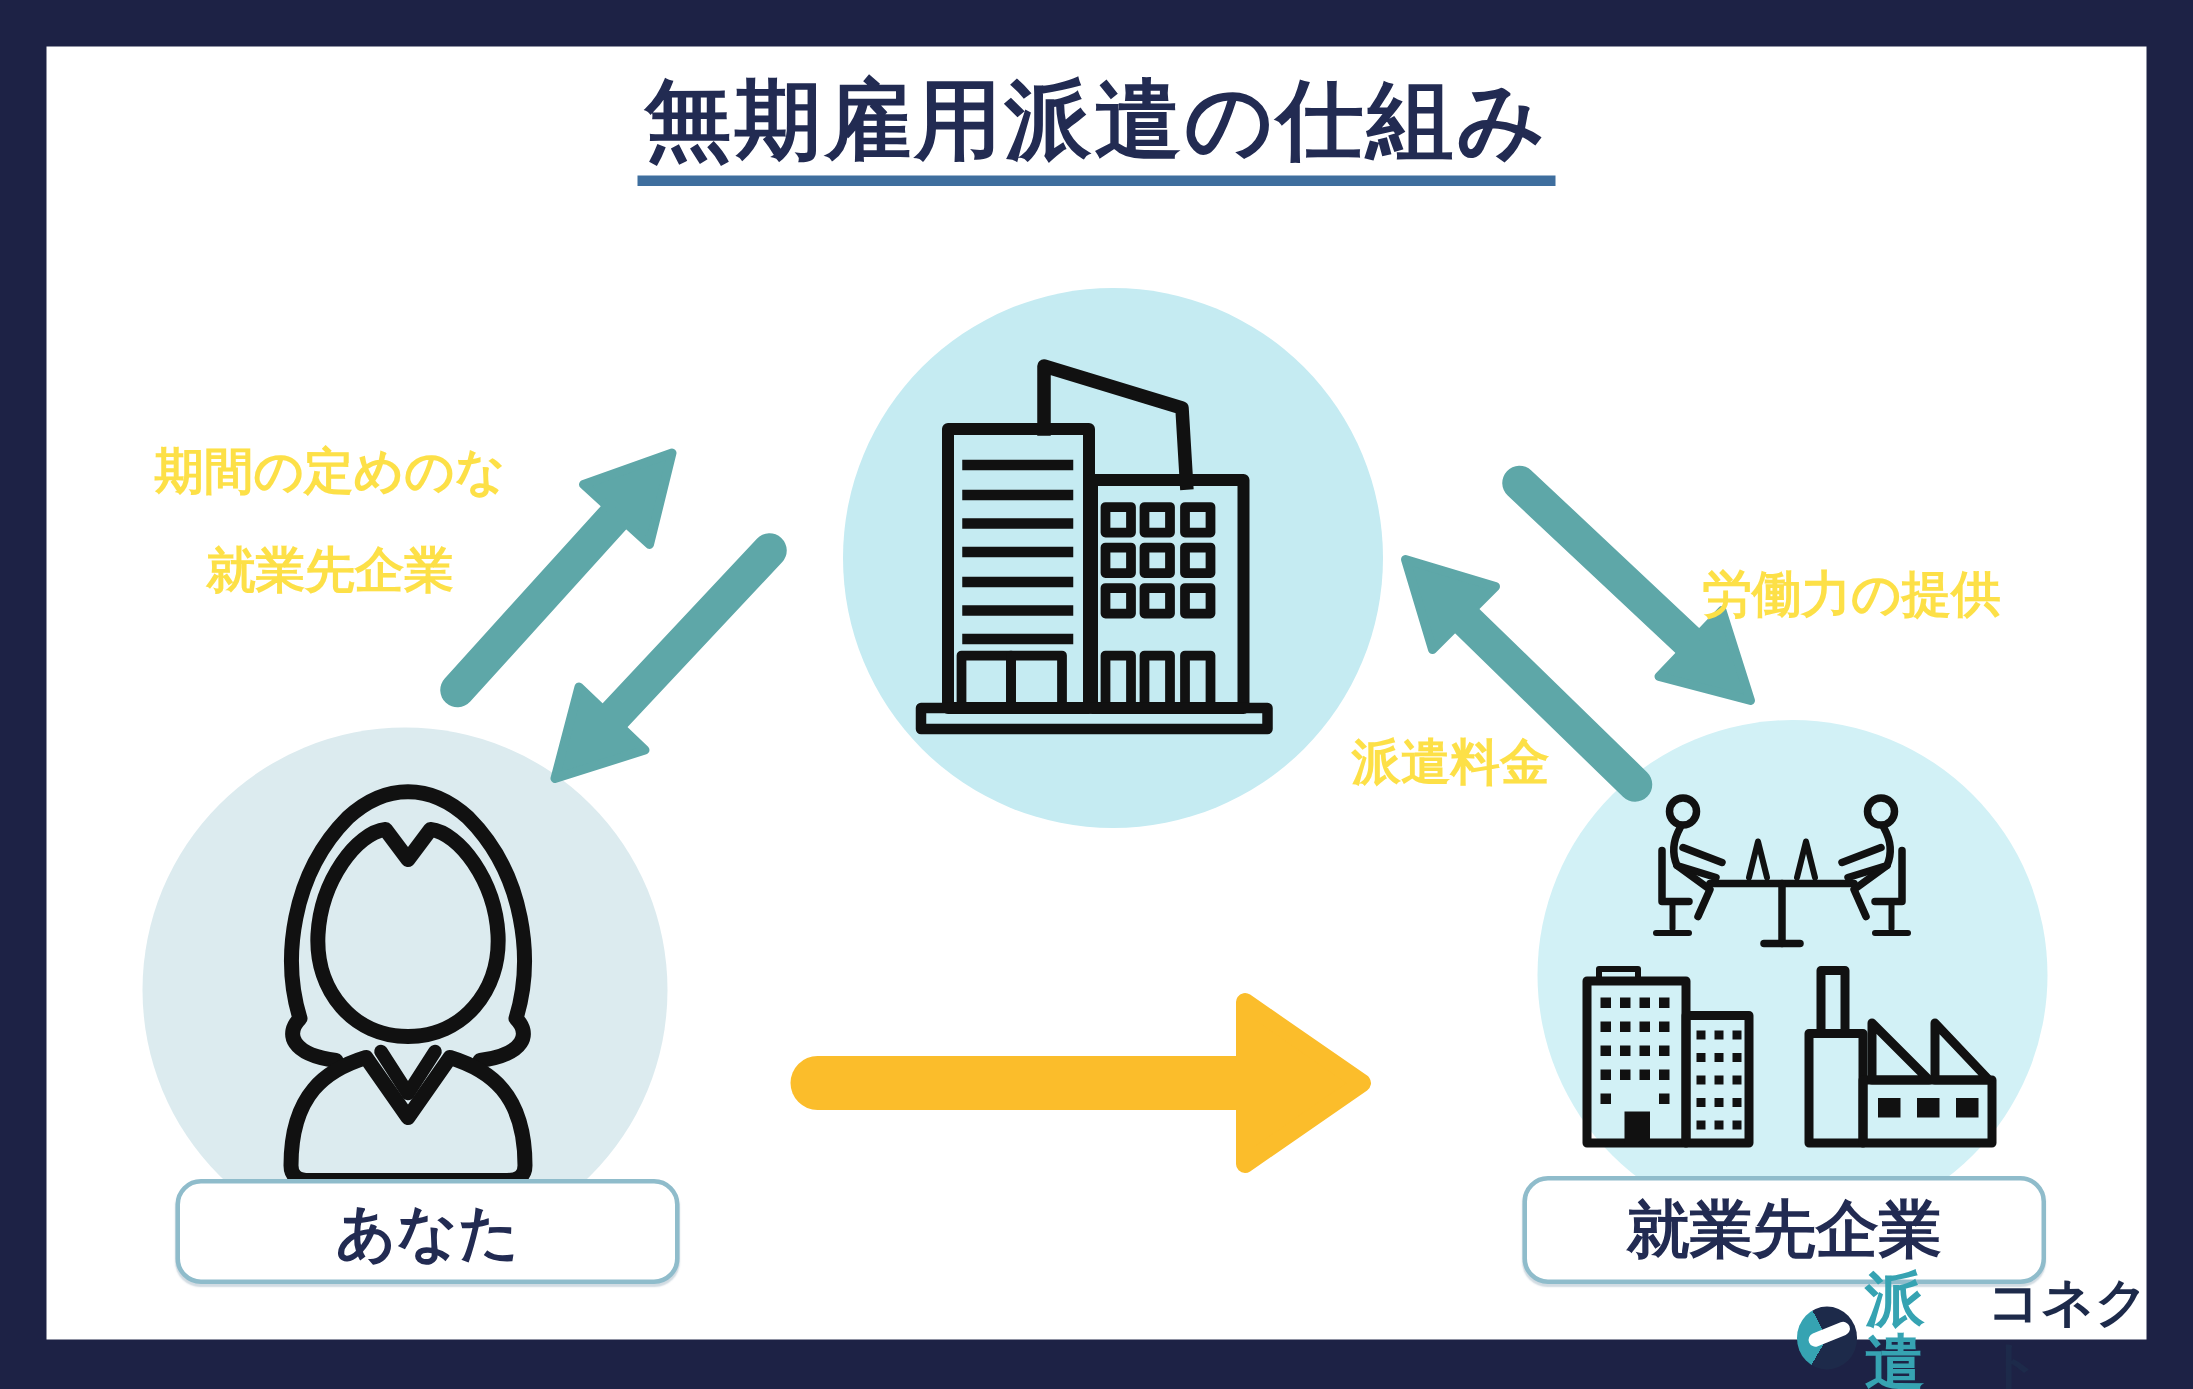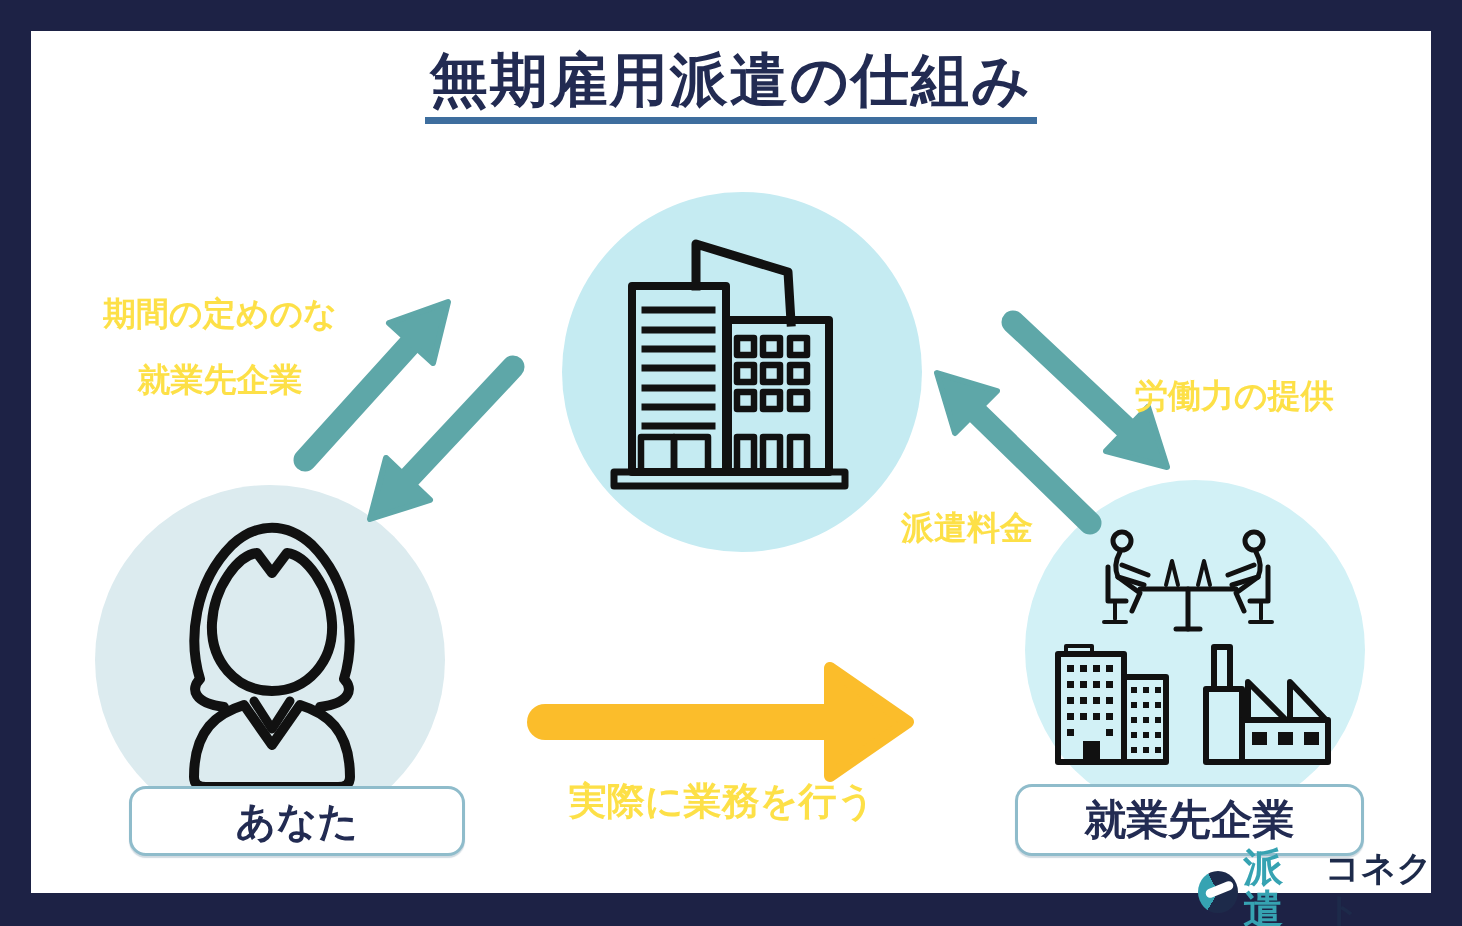--- a/index.html
+++ b/index.html
@@ -11,27 +11,27 @@
          letter-spacing:2px;color:#222b52;}
   .title-underline{left:425px;top:117px;width:612px;height:7px;background:#3e6e9e;}
   .circle{border-radius:50%;}
   .c-agency{left:562px;top:192px;width:360px;height:360px;background:#c5ebf2;}
   .c-you{left:95px;top:485px;width:350px;height:350px;background:#dcebef;}
   .c-client{left:1025px;top:480px;width:340px;height:340px;background:#d2f1f6;}
   .node-box{background:#ffffff;border:3px solid #8fbccb;border-radius:17px;
             display:flex;align-items:center;justify-content:center;
             font-weight:bold;color:#222b52;box-shadow:0 2px 1px rgba(70,110,140,.25);}
   .b-agency{left:577px;top:137px;width:300px;height:66px;font-size:38px;}
-  .b-you{left:117px;top:786px;width:330px;height:64px;font-size:40px;margin-left:12px;}
+  .b-you{left:117px;top:786px;width:330px;height:64px;font-size:40px;}
   .b-client{left:1015px;top:784px;width:343px;height:66px;font-size:42px;align-items:center;}
   .lbl{font-weight:bold;color:#fde047;font-size:33px;white-space:nowrap;}
   .lbl-contract{left:88px;top:284px;width:264px;text-align:center;line-height:66px;}
   .lbl-salary{left:418px;top:490px;}
   .lbl-labor{left:1135px;top:338px;margin-top:36px;}
-  .lbl-fee{left:901px;top:486px;margin-top:20px;}
+  .lbl-fee{left:901px;top:486px;}
   .lbl-work{left:522px;top:776px;width:400px;text-align:center;font-size:38px;}
   .arrows{left:0;top:0;width:1462px;height:926px;pointer-events:none;}
   .logo{left:1198px;top:850px;display:flex;align-items:center;gap:5px;}
   .logo-mark{position:relative;width:42px;height:42px;border-radius:50%;
      background:conic-gradient(from 0deg,#1d2a4a 0 210deg,#36a3b2 210deg 332deg,#1d2a4a 332deg 360deg);}
   .logo-mark::after{content:"";position:absolute;left:7px;top:14px;width:29px;height:9px;
      background:#ffffff;border-radius:5px;transform:rotate(-22deg);}
   .logo-accent{font-size:40px;font-weight:bold;color:#36a3b2;line-height:42px;}
   .logo-rest{font-size:35px;font-weight:bold;color:#1d2a4a;line-height:42px;}
   svg.icon{overflow:visible;}
@@ -198,20 +198,19 @@
   <div class="abs node-box b-client">
     <span>就業先企業</span>
   </div>
 
   <div class="abs lbl lbl-contract">
     <div>期間の定めのな</div>
     <div>就業先企業</div>
   </div>
   <div class="abs lbl lbl-labor">労働力の提供</div>
   <div class="abs lbl lbl-fee">派遣料金</div>
-  <div class="abs lbl lbl-work">実際に業務を行う</div>
 
   <div class="abs logo">
     <div class="logo-mark"></div>
     <span class="logo-accent">派遣</span>
     <span class="logo-rest">コネクト</span>
   </div>
 </div>
 
 </body></html>

